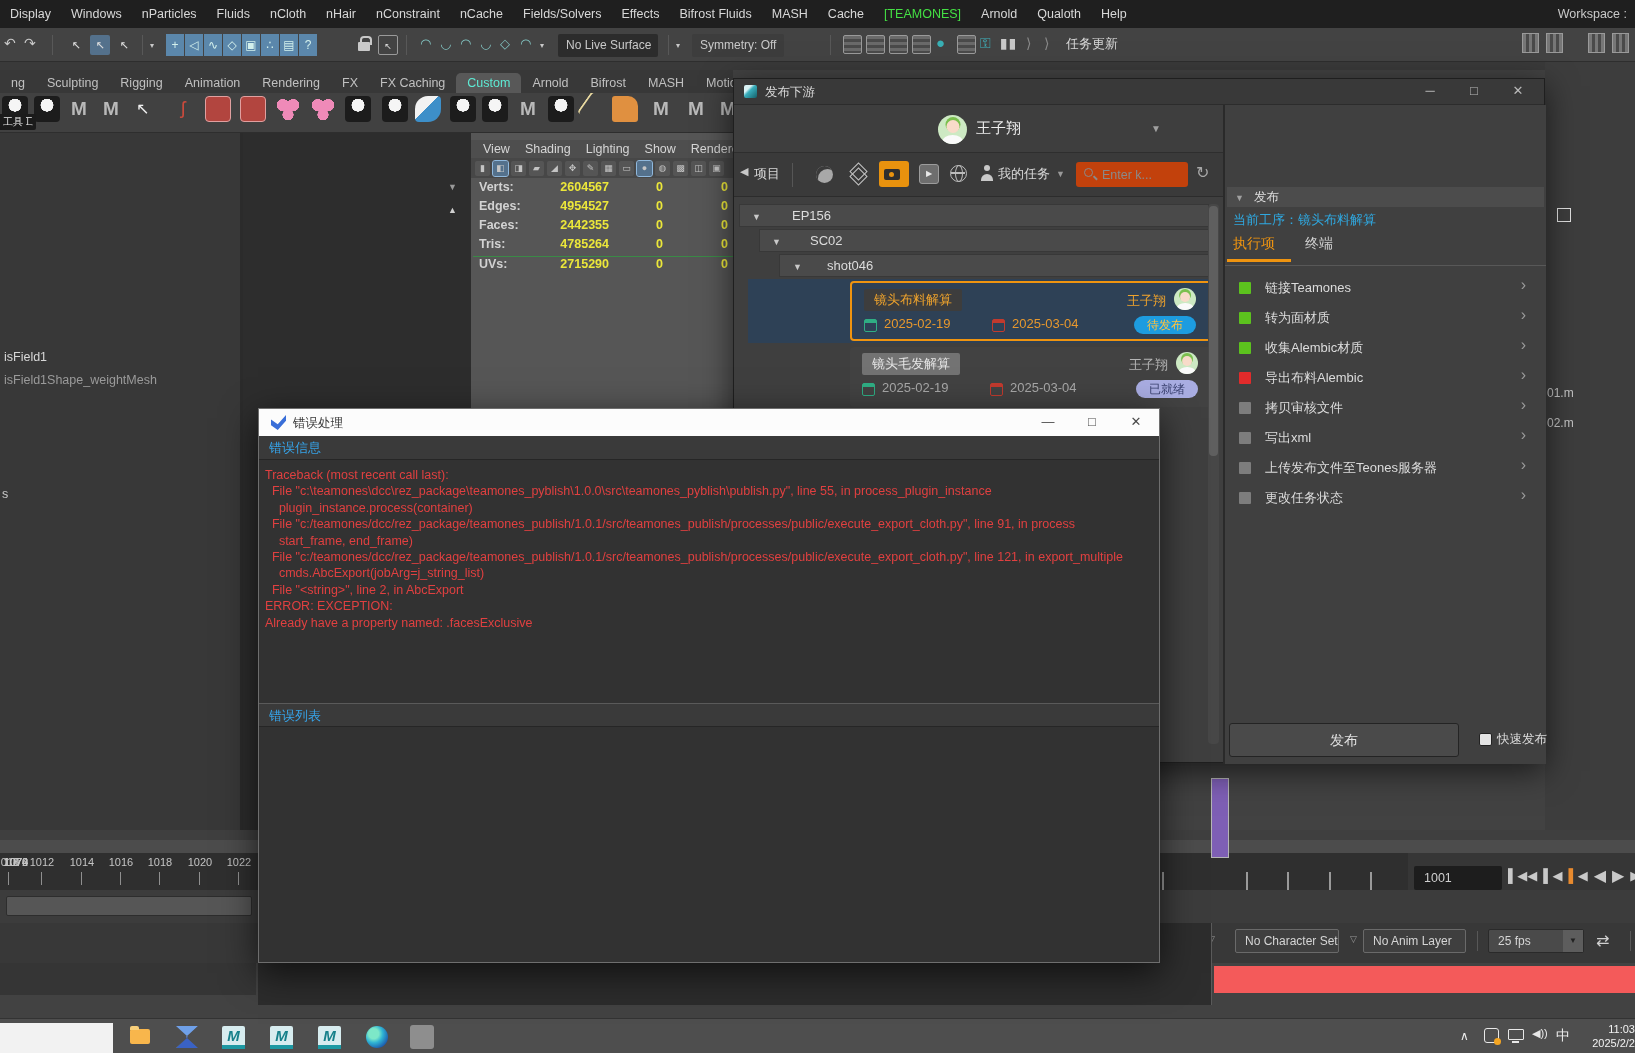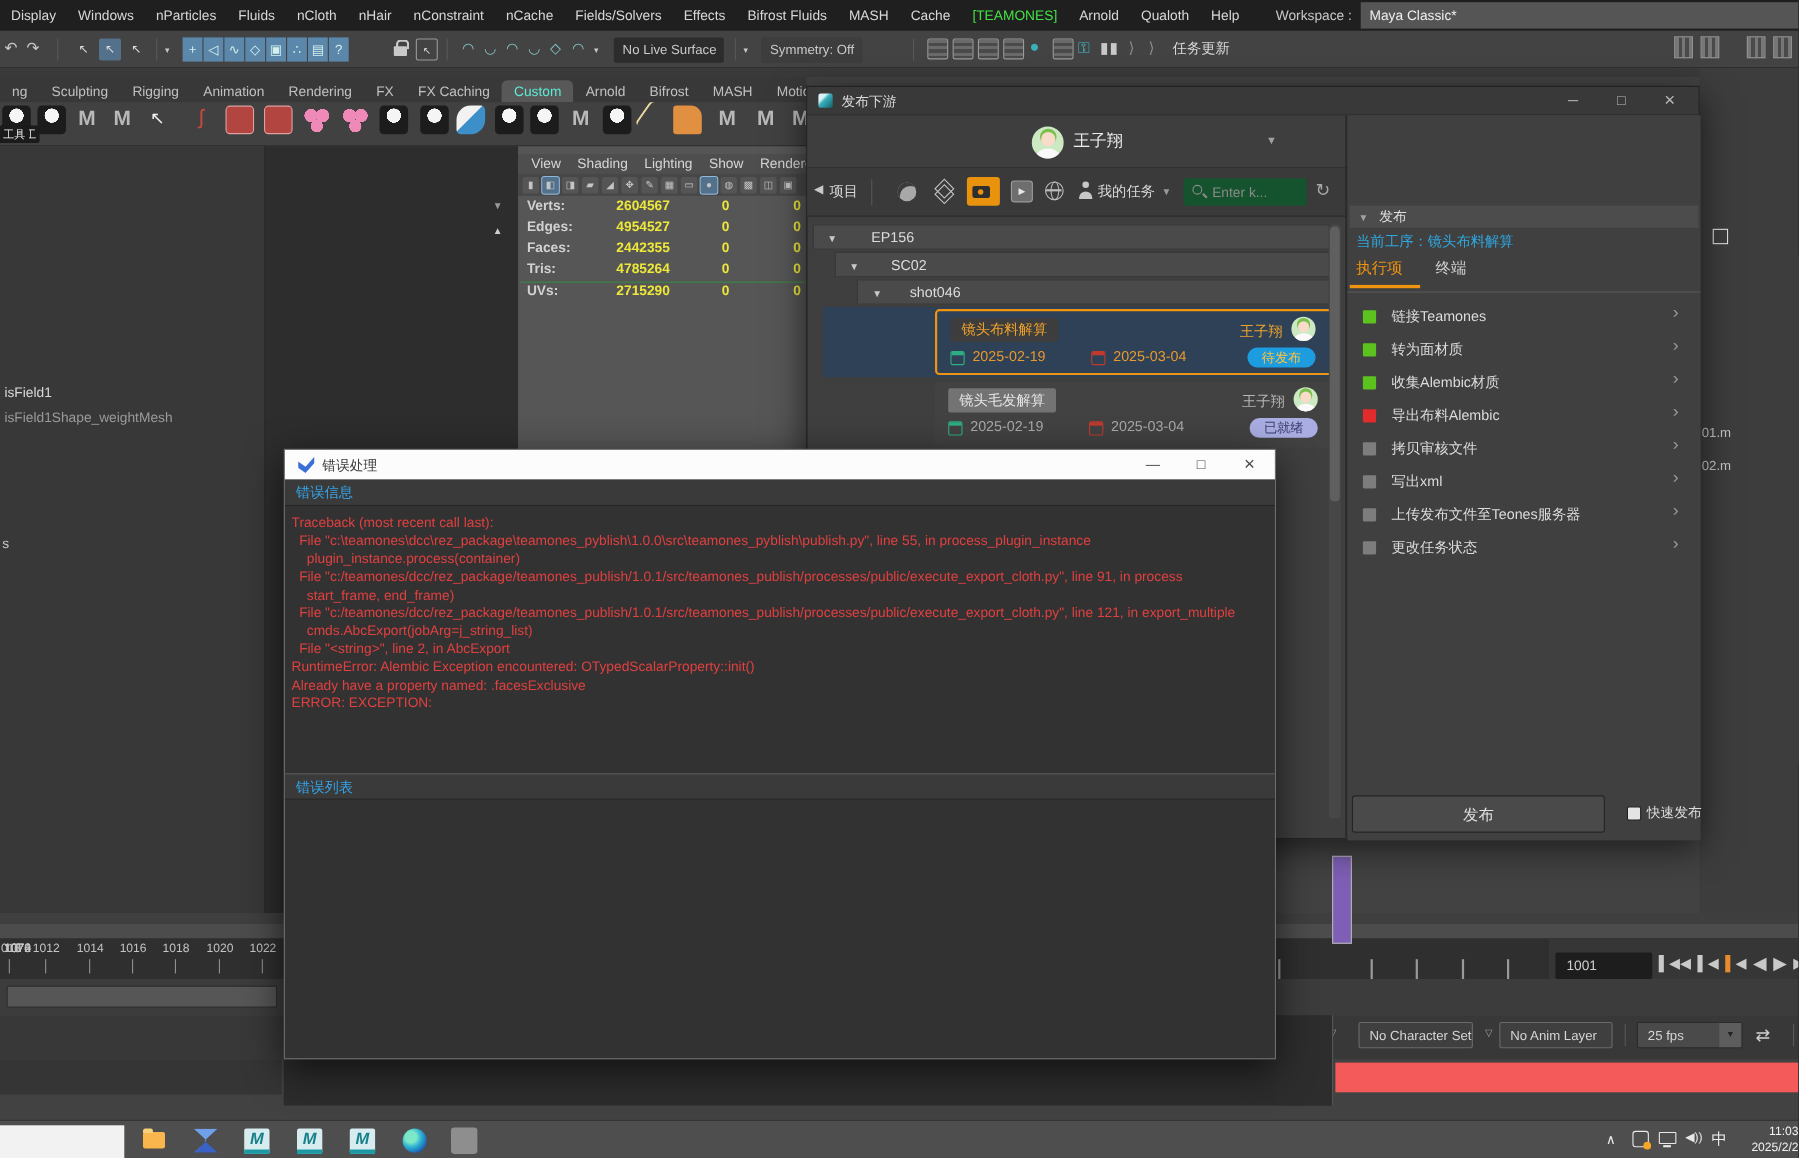--- a/index.html
+++ b/index.html
@@ -135,21 +135,21 @@
   .cambtn{position:absolute;left:145px;top:8px;width:30px;height:26px;background:#e8920e;border-radius:3px}
   .cambtn:before{content:"";position:absolute;left:5px;top:8px;width:16px;height:11px;background:#2e2e2e;border-radius:2px}
   .cambtn:after{content:"";position:absolute;left:10px;top:11px;width:5px;height:5px;border-radius:50%;background:#e8920e}
   .vidbtn{position:absolute;left:185px;top:11px;width:20px;height:20px;background:#6e6e6e;border:1px solid #9c9c9c;border-radius:3px;color:#e8e8e8;font-size:8px;text-align:center;line-height:18px}
   .globe{position:absolute;left:216px;top:12px;width:17px;height:17px;border:1.5px solid #bcbcbc;border-radius:50%}
   .globe:before{content:"";position:absolute;left:4px;top:-1px;width:6px;height:15px;border:1.5px solid #bcbcbc;border-radius:50%}
   .globe:after{content:"";position:absolute;left:0;top:6px;width:14px;height:1.5px;background:#bcbcbc}
   .person{position:absolute;left:246px;top:12px;width:14px;height:16px}
   .person:before{content:"";position:absolute;left:4px;top:0;width:6px;height:6px;border-radius:50%;background:#c8c8c8}
   .person:after{content:"";position:absolute;left:1px;bottom:0;width:12px;height:7px;border-radius:6px 6px 0 0;background:#c8c8c8}
-  #pw-search{position:absolute;left:342px;top:9px;width:112px;height:25px;background:#14532d;border-radius:3px}
+  #pw-search{position:absolute;left:342px;top:9px;width:112px;height:25px;background:#c2410c;border-radius:3px}
   #pw-search input{position:absolute;left:26px;top:0;width:82px;height:25px;background:none;border:none;color:#c9c9c9;font-size:12.5px;outline:none}
   #pw-search input::placeholder{color:#8a8a8a}
   .mag{position:absolute;left:8px;top:6px;width:9px;height:9px;border:1.5px solid #8a8a8a;border-radius:50%}
   .mag:after{content:"";position:absolute;left:8px;top:8px;width:5px;height:1.5px;background:#8a8a8a;transform:rotate(45deg)}
   .refresh{position:absolute;left:462px;top:10px;font-size:16px;color:#a8a8a8}
   #pw-divider{position:absolute;left:489px;top:26px;width:2px;height:659px;background:#2a2a2a}
   .treerow{position:absolute;height:23px;background:#4a4a4a;border:1px solid #383838;color:#dcdcdc}
   .treerow .ar{position:absolute;top:7px;font-size:9px;color:#c9c9c9}
   .treerow .tx{position:absolute;top:3px;font-size:13px}
   #selstrip{position:absolute;left:14px;top:200px;width:461px;height:64px;background:#2e4156}
@@ -214,21 +214,20 @@
       <span class="menu-item">Bifrost Fluids</span>
       <span class="menu-item">MASH</span>
       <span class="menu-item">Cache</span>
       <span class="menu-item" style="color: rgb(68, 224, 68);">[TEAMONES]</span>
       <span class="menu-item">Arnold</span>
       <span class="menu-item">Qualoth</span>
       <span class="menu-item">Help</span>
   </div>
   <div id="workspace">
     <span class="lbl">Workspace :</span>
-    <span class="fld">Maya Classic*</span>
   </div>
 
   <div id="toolbar">
     <span class="tb" style="left:4px">↶</span>
     <span class="tb" style="left:24px">↷</span>
     <i class="tsep" style="left:52px"></i>
     <span class="selbox" style="left:66px">↖</span>
     <span class="selbox" style="left:90px;background:#54718c">↖</span>
     <span class="selbox" style="left:114px">↖</span>
     <i class="tsep" style="left:142px"></i>
@@ -619,20 +618,19 @@
     <div class="errhdr" style="top:27px">错误信息</div>
     <div id="tbblock">
       <div class="tb-line">Traceback (most recent call last):</div>
         <div class="tb-line">  File "c:\teamones\dcc\rez_package\teamones_pyblish\1.0.0\src\teamones_pyblish\publish.py", line 55, in process_plugin_instance</div>
         <div class="tb-line">    plugin_instance.process(container)</div>
         <div class="tb-line">  File "c:/teamones/dcc/rez_package/teamones_publish/1.0.1/src/teamones_publish/processes/public/execute_export_cloth.py", line 91, in process</div>
         <div class="tb-line">    start_frame, end_frame)</div>
         <div class="tb-line">  File "c:/teamones/dcc/rez_package/teamones_publish/1.0.1/src/teamones_publish/processes/public/execute_export_cloth.py", line 121, in export_multiple</div>
         <div class="tb-line">    cmds.AbcExport(jobArg=j_string_list)</div>
         <div class="tb-line">  File "&lt;string&gt;", line 2, in AbcExport</div>
-        <div class="tb-line">RuntimeError: Alembic Exception encountered: OTypedScalarProperty::init()</div>
+        <div class="tb-line">ERROR: EXCEPTION:</div>
         <div class="tb-line">Already have a property named: .facesExclusive</div>
-        <div class="tb-line">ERROR: EXCEPTION:</div>
     </div>
     <div class="errhdr" style="top:294px;border-top:1px solid #5a5a5a">错误列表</div>
   </div>
 
 </div>
 
 </body></html>

